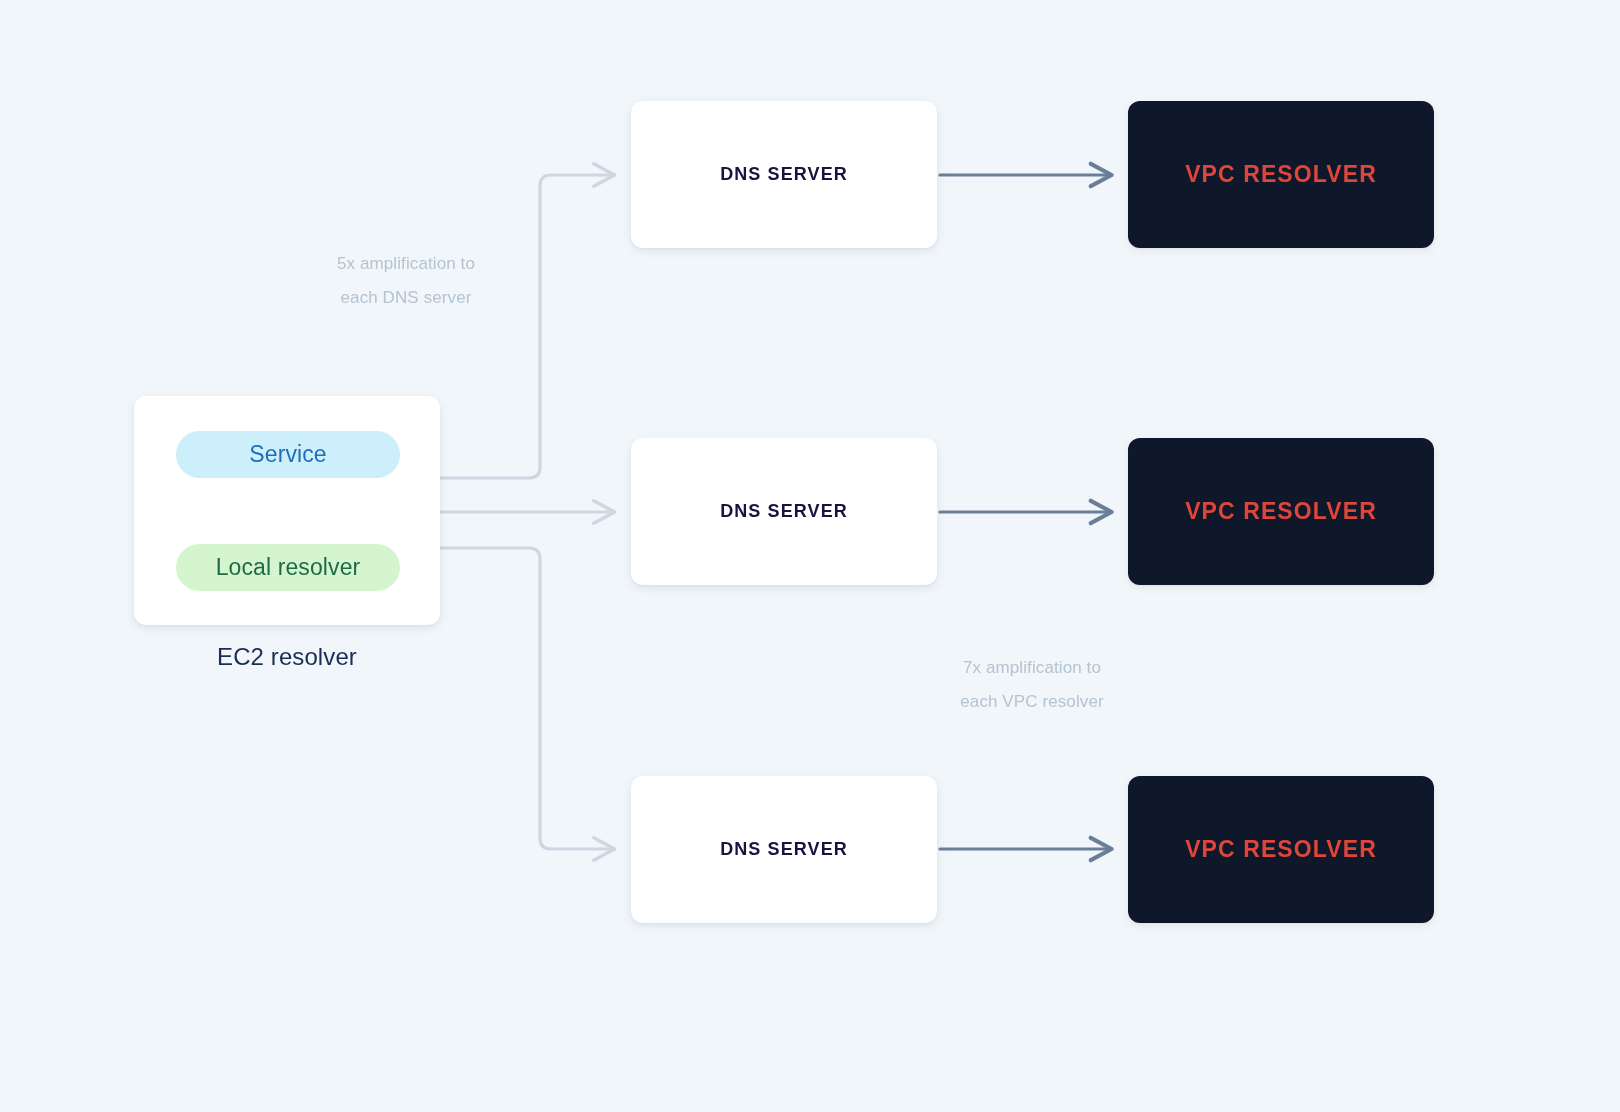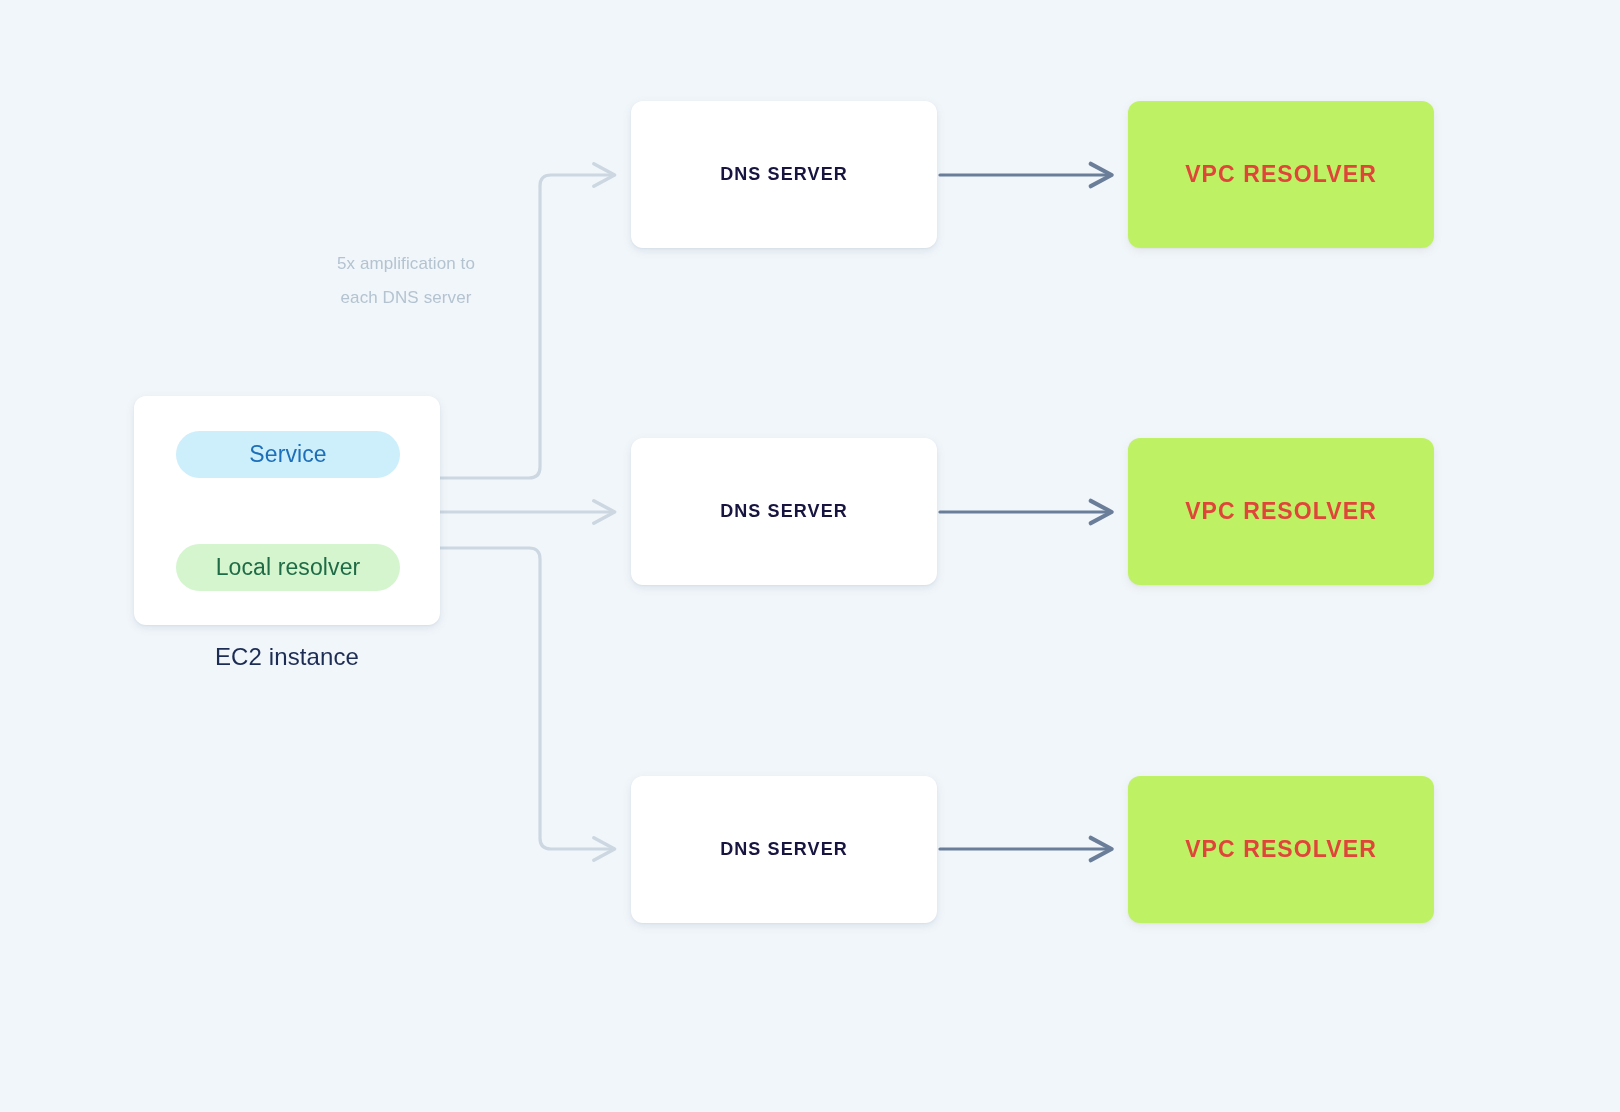--- a/index.html
+++ b/index.html
@@ -109,21 +109,21 @@
   .dns-1 { top: 101px; }
   .dns-2 { top: 438px; }
   .dns-3 { top: 776px; }
 
   
   .vpc-box {
     position: absolute;
     left: 1128px;
     width: 306px;
     height: 147px;
-    background: #bef264;
+    background: #0f172a;
     border-radius: 12px;
     box-shadow: 0 3px 9px rgba(120,110,100,0.10), 0 1px 2px rgba(120,110,100,0.06);
     display: flex;
     align-items: center;
     justify-content: center;
     z-index: 2;
   }
 
   .vpc-label {
     font-size: 23px;
@@ -207,21 +207,21 @@
 
   <div class="ec2-group">
     <div class="ec2-box">
       <div class="pill pill-resolver">
         <span>Local resolver</span>
       </div>
       <div class="pill pill-service">
         <span>Service</span>
       </div>
     </div>
-    <div class="ec2-caption">EC2 instance</div>
+    <div class="ec2-caption">EC2 resolver</div>
   </div>
 
   <div class="dns-box dns-1">
     <span class="dns-label">DNS SERVER</span>
   </div>
   <div class="dns-box dns-2">
     <span class="dns-label">DNS SERVER</span>
   </div>
   <div class="dns-box dns-3">
     <span class="dns-label">DNS SERVER</span>
@@ -232,14 +232,16 @@
   </div>
   <div class="vpc-box vpc-2">
     <span class="vpc-label">VPC RESOLVER</span>
   </div>
   <div class="vpc-box vpc-3">
     <span class="vpc-label">VPC RESOLVER</span>
   </div>
 
   <div class="annotation anno-dns">5x amplification to
 each DNS server</div>
+  <div class="annotation anno-vpc">7x amplification to
+each VPC resolver</div>
 
 </div>
 
 </body></html>

